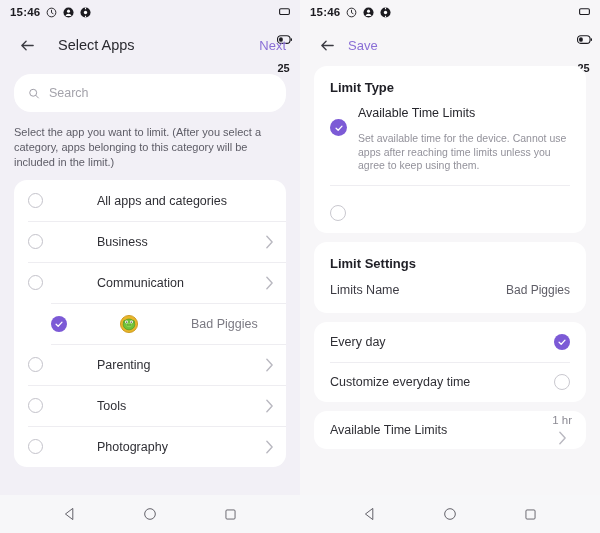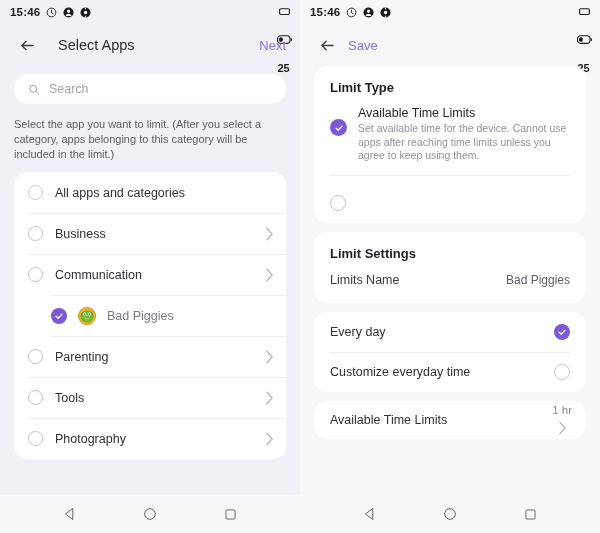--- a/index.html
+++ b/index.html
@@ -53,21 +53,21 @@
     background: #ffffff;
     border-radius: 13px;
     margin: 0 14px;
     overflow: hidden;
   }
 
   
   .search-wrap { padding: 8px 0 0 0; }
   .search-box {
     display: flex; align-items: center;
-    height: 30px;
+    height: 38px;
     background: #ffffff;
     border-radius: 17px;
     margin: 0 14px;
     padding: 0 14px;
     cursor: text;
   }
   .search-box .ic { margin-right: 9px; }
   .search-input {
     border: none; outline: none; background: transparent;
     font-family: inherit; font-size: 12.5px; color: #3b3b42;
@@ -81,20 +81,21 @@
   }
 
   
   .list-card { margin: 0 14px; }
   .list-row {
     display: flex; align-items: center;
     height: 41px;
     padding: 0 12px 0 14px;
     cursor: pointer;
     position: relative;
+    gap: 42px;
   }
   .list-row + .list-row::before {
     content: ""; position: absolute; left: 14px; right: 0; top: 0;
     height: 1px; background: #eeedf1;
   }
   .radio {
     width: 15px; height: 15px; flex: 0 0 15px;
     border: 1.3px solid #c3c2ca; border-radius: 50%;
     background: #fff;
   }
@@ -134,21 +135,21 @@
   .opt-check {
     width: 17px; height: 17px; border-radius: 50%; background: #7c5ad6;
     display: flex; align-items: center; justify-content: center;
   }
   .opt-radio {
     width: 16px; height: 16px; border: 1.3px solid #c9c8cf;
     border-radius: 50%; background: #fff;
   }
   .opt-text { flex: 1 1 auto; margin-left: 11px; }
   .opt-title { font-size: 12.5px; color: #26262c; line-height: 16px; }
-  .opt-desc { font-size: 10.5px; color: #93929b; line-height: 13.5px; margin-top: 1px; }
+  .opt-desc { font-size: 10.5px; color: #93929b; line-height: 13.5px; margin-top: 11px; }
 
   .kv-row {
     display: flex; align-items: center; justify-content: space-between;
     padding: 8px 16px 16px 16px;
   }
   .kv-key { font-size: 12.5px; color: #3c3b43; }
   .kv-val { font-size: 12px; color: #5e5d66; }
 
   .sel-row {
     display: flex; align-items: center; justify-content: space-between;

